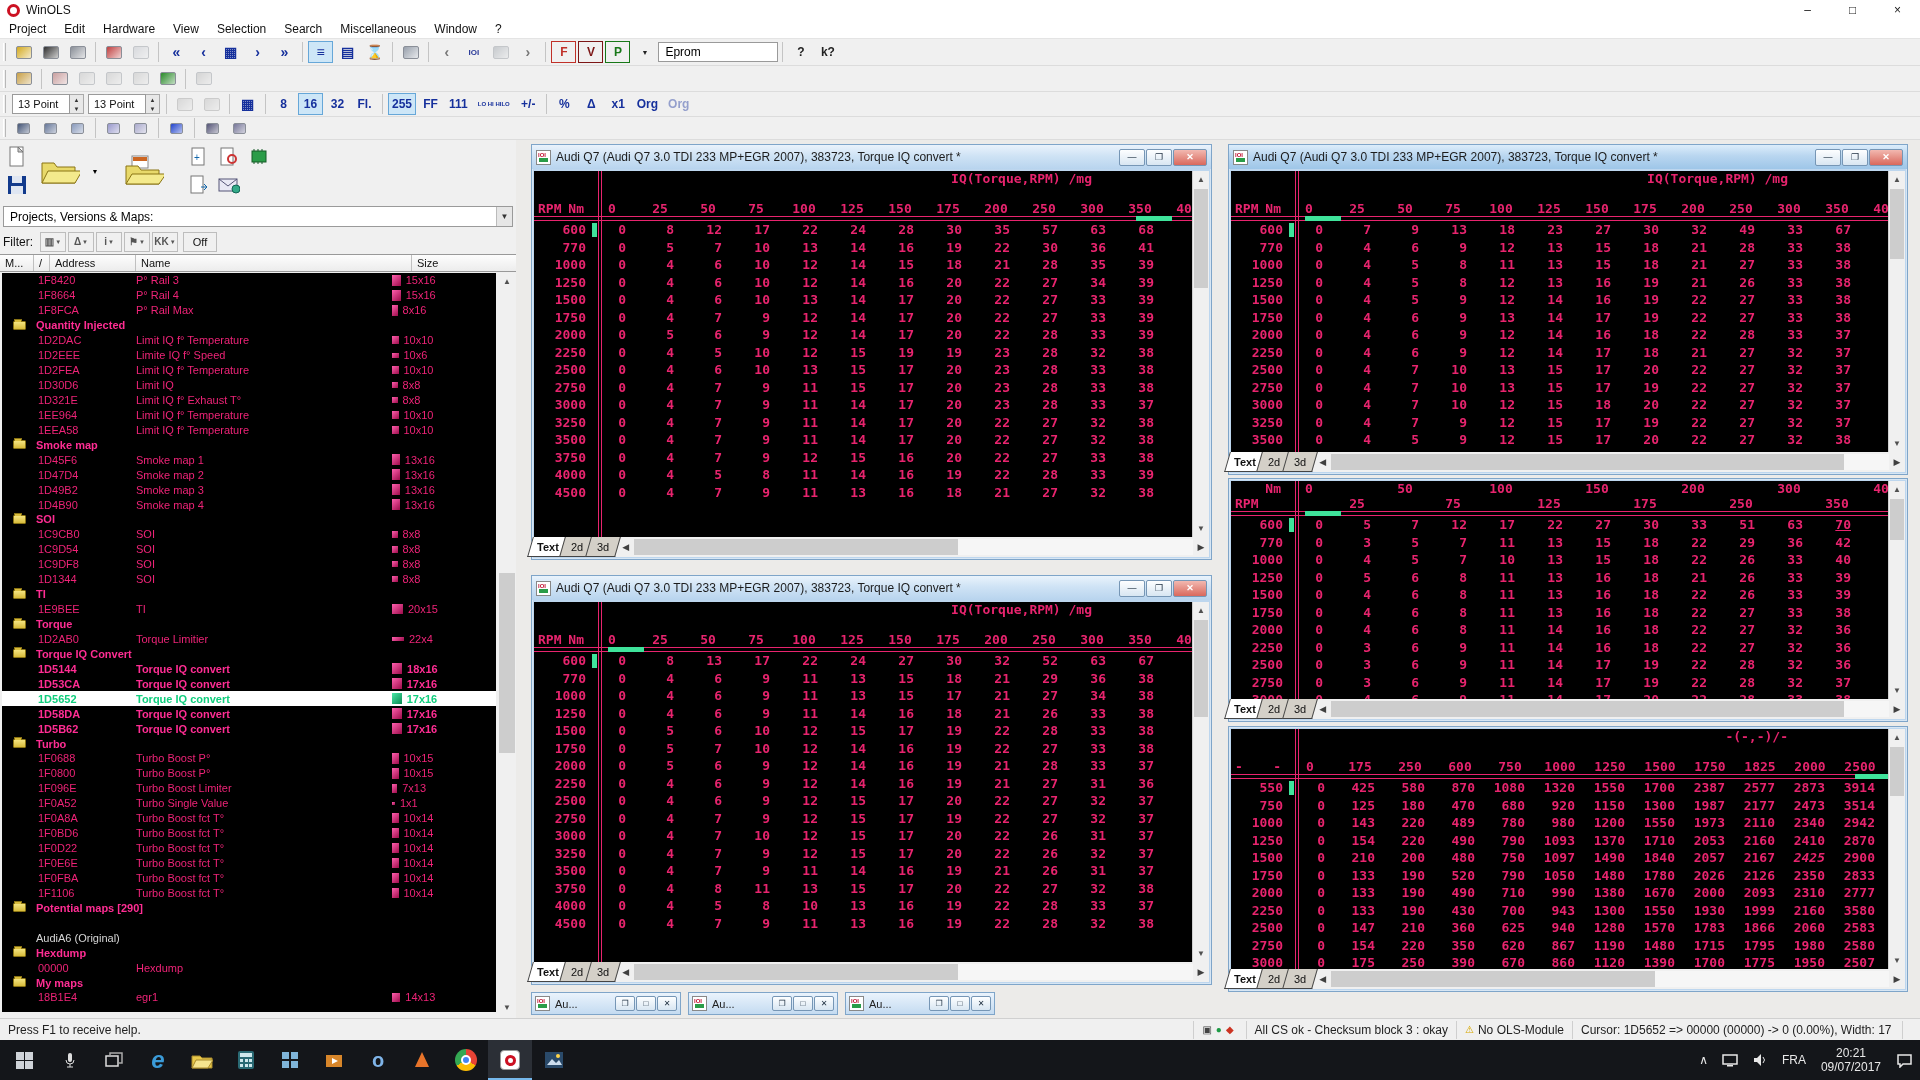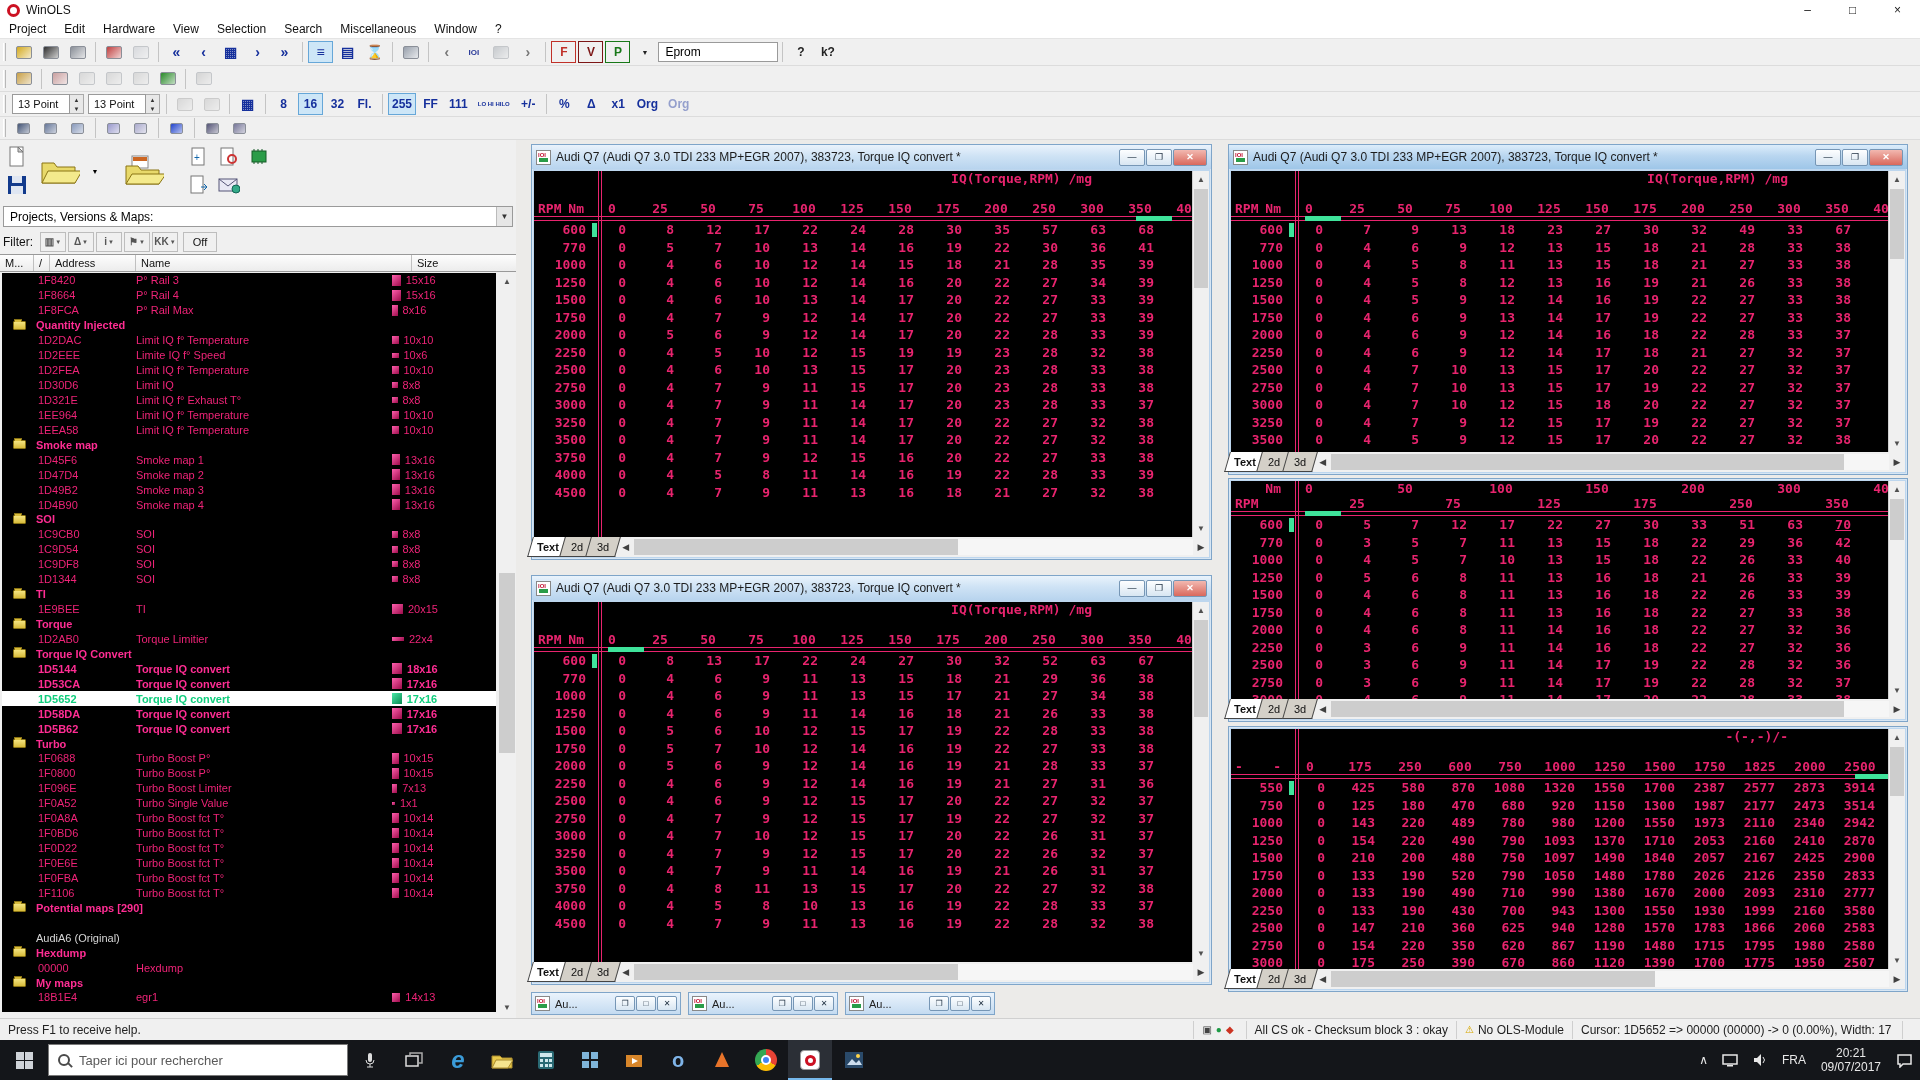--- a/index.html
+++ b/index.html
@@ -2007,21 +2007,21 @@
               <span class="dval" style="width: 50px; padding-right: 8px;">0</span>
               <span class="dval" style="width: 50px; padding-right: 8px;">210</span>
               <span class="dval" style="width: 50px; padding-right: 8px;">200</span>
               <span class="dval" style="width: 50px; padding-right: 8px;">480</span>
               <span class="dval" style="width: 50px; padding-right: 8px;">750</span>
               <span class="dval" style="width: 50px; padding-right: 8px;">1097</span>
               <span class="dval" style="width: 50px; padding-right: 8px;">1490</span>
               <span class="dval" style="width: 50px; padding-right: 8px;">1840</span>
               <span class="dval" style="width: 50px; padding-right: 8px;">2057</span>
               <span class="dval" style="width: 50px; padding-right: 8px;">2167</span>
-              <span class="dval" style="width: 50px; padding-right: 8px;">2425</span>
+              <span class="dval" style="width: 50px; padding-right: 8px; font-style: italic;">2425</span>
               <span class="dval" style="width: 50px; padding-right: 8px;">2900</span>
             </div>
             <div class="drow" style="top: 137.5px; height: 17.5px; line-height: 17.5px;">
               <span class="rlabel" style="width: 52px;">1750</span>
               <span class="dval" style="width: 50px; padding-right: 8px;">0</span>
               <span class="dval" style="width: 50px; padding-right: 8px;">133</span>
               <span class="dval" style="width: 50px; padding-right: 8px;">190</span>
               <span class="dval" style="width: 50px; padding-right: 8px;">520</span>
               <span class="dval" style="width: 50px; padding-right: 8px;">790</span>
               <span class="dval" style="width: 50px; padding-right: 8px;">1050</span>
@@ -2173,24 +2173,20 @@
 
   <div id="taskbar">
     <div id="startbtn">
       <div class="winlogo">
           <div></div>
           <div></div>
           <div></div>
           <div></div>
         </div>
     </div>
-    <div id="searchbox">
-      <span class="magico"></span>
-      <span>Taper ici pour rechercher</span>
-    </div>
     <div id="tkicons" style="display:flex">
         <div class="tkicon">
           <svg width="14" height="18">
             <rect x="5" y="2" width="4" height="9" rx="2" fill="#ddd"></rect>
             <path d="M3 9 a4 4 0 0 0 8 0 M7 13 v3 M4 16 h6" stroke="#ddd" fill="none"></path>
           </svg>
         </div>
         <div class="tkicon">
           <svg width="18" height="16">
             <rect x="1" y="4" width="12" height="10" fill="none" stroke="#ddd" stroke-width="1.5"></rect>

